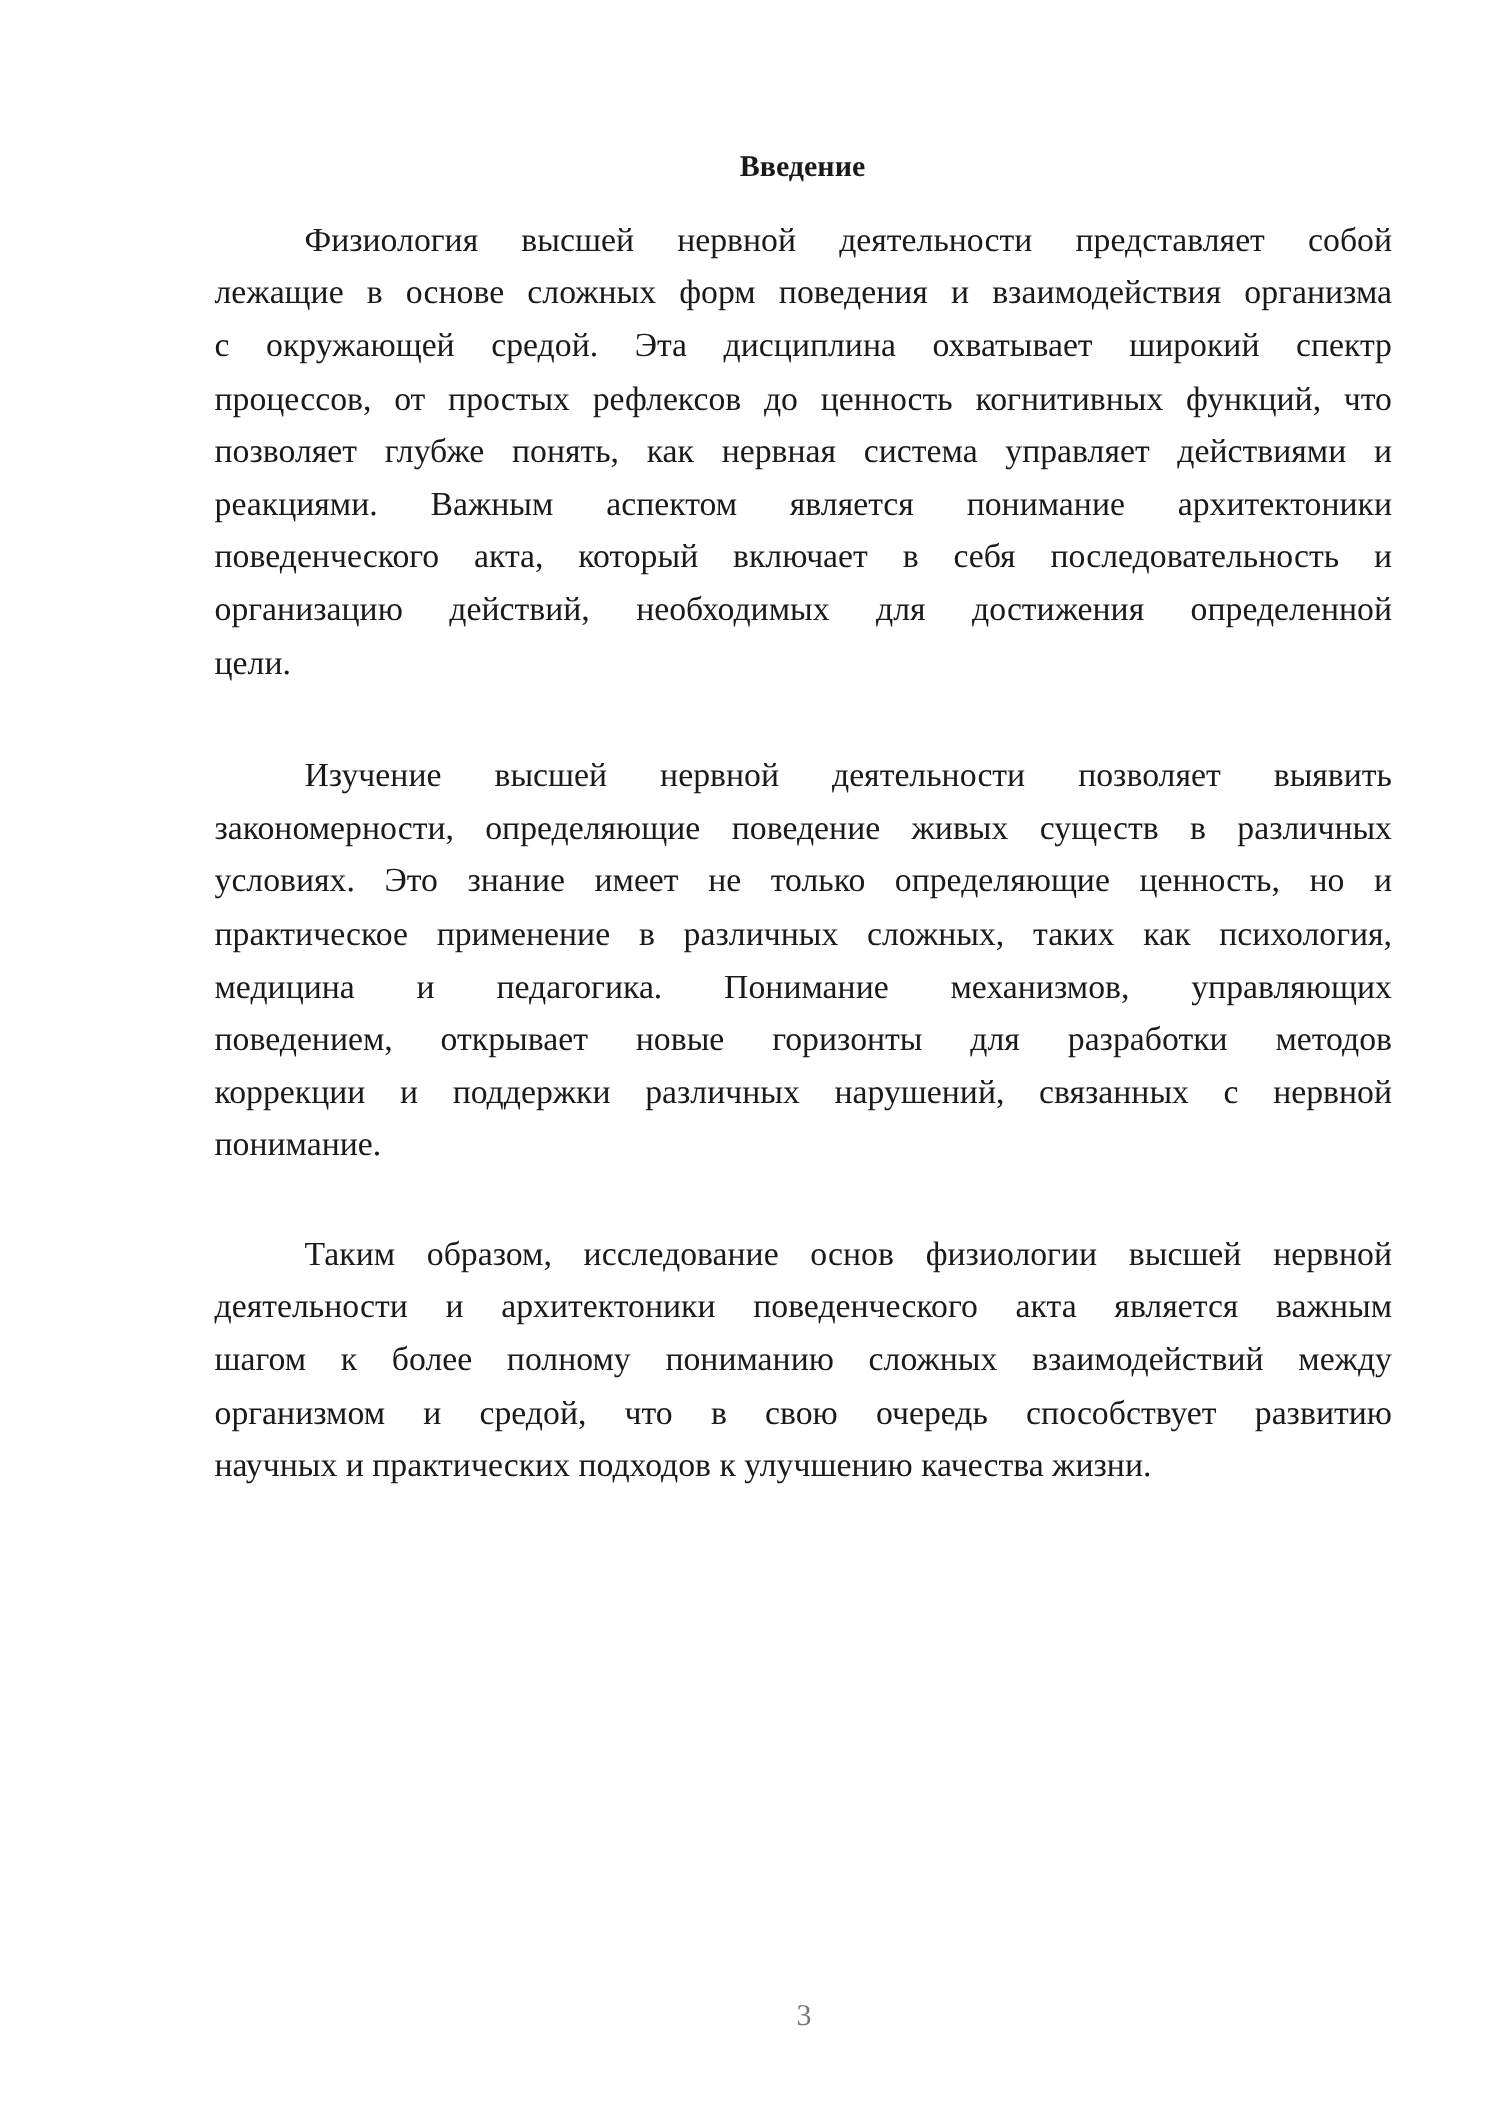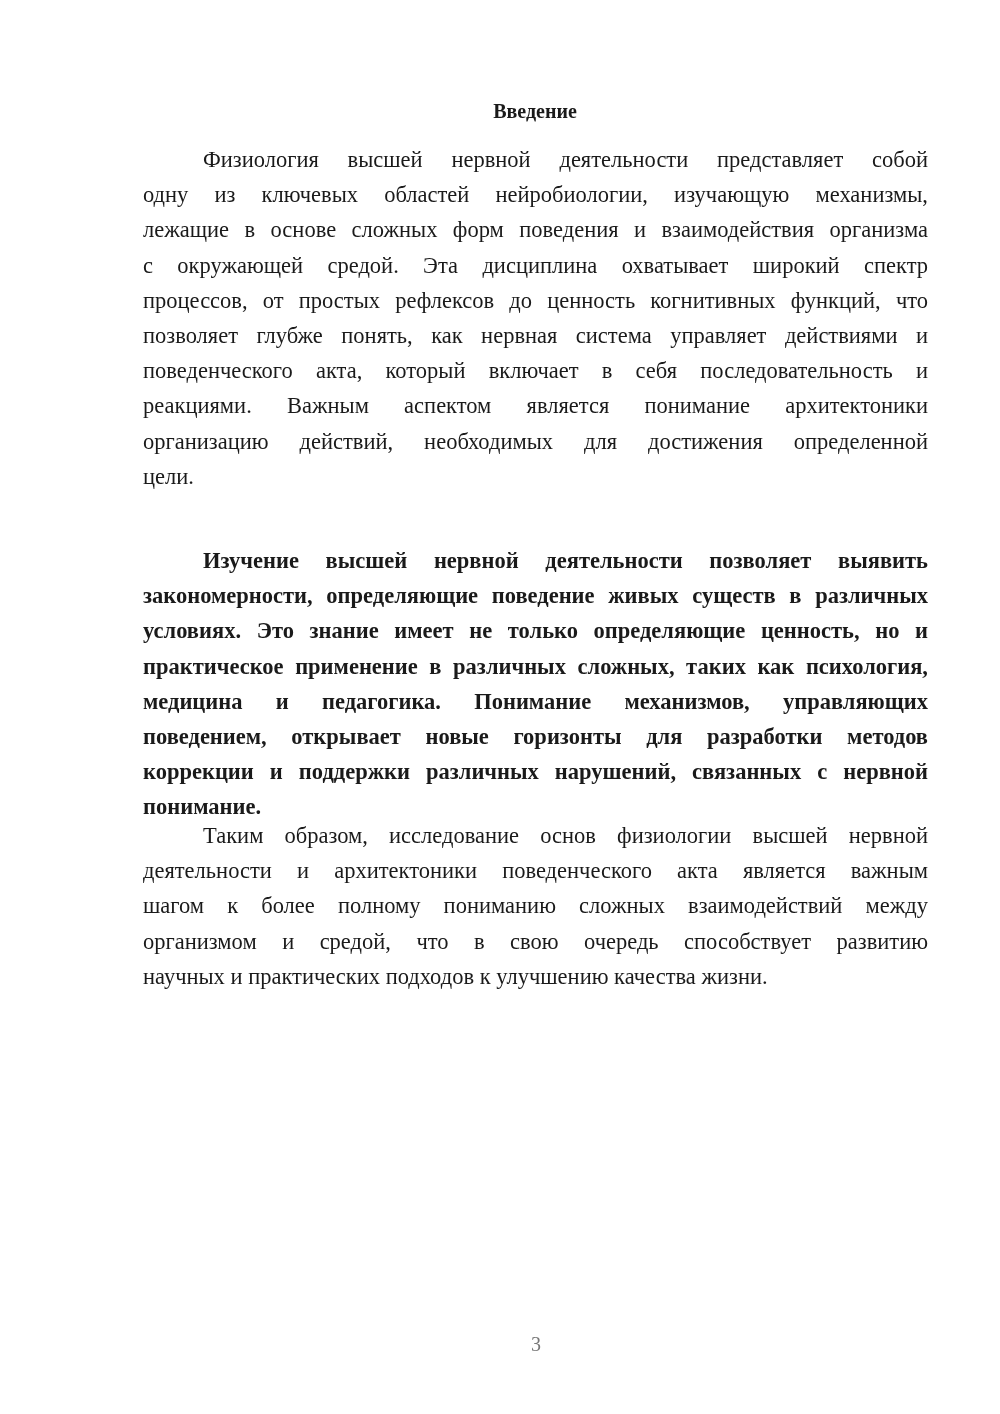--- a/index.html
+++ b/index.html
@@ -13,42 +13,41 @@
       font-weight: bold; font-size: 20px; line-height: 30px;
     }
     .para { position: absolute; left: 143px; width: 785px; }
     .line {
       display: block; height: 35.2px; line-height: 35.2px; font-size: 22.5px;
       text-align: justify; text-align-last: justify; white-space: nowrap;
     }
     .line.last { text-align-last: left; }
     .line.indent { padding-left: 60px; }
     .p1 { top: 142px; }
-    .p2 { top: 543px; font-weight: bold; }
+    .p2 { top: 499px; }
     .p3 { top: 818px; }
     .page-number {
       position: absolute; top: 1333px; left: 0; width: 1072px; text-align: center;
       font-size: 20px; color: #777; font-family: "Liberation Serif", serif;
     }
   </style>
 </head>
 <body>
 
 <div class="page">
   <div class="title">Введение</div>
 
   <div class="para p1">
     <span class="line indent">Физиология высшей нервной деятельности представляет собой</span>
-    <span class="line">одну из ключевых областей нейробиологии, изучающую механизмы,</span>
     <span class="line">лежащие в основе сложных форм поведения и взаимодействия организма</span>
     <span class="line">с окружающей средой. Эта дисциплина охватывает широкий спектр</span>
     <span class="line">процессов, от простых рефлексов до ценность когнитивных функций, что</span>
     <span class="line">позволяет глубже понять, как нервная система управляет действиями и</span>
+    <span class="line">реакциями. Важным аспектом является понимание архитектоники</span>
     <span class="line">поведенческого акта, который включает в себя последовательность и</span>
-    <span class="line">реакциями. Важным аспектом является понимание архитектоники</span>
     <span class="line">организацию действий, необходимых для достижения определенной</span>
     <span class="line last">цели.</span>
   </div>
 
   <div class="para p2">
     <span class="line indent">Изучение высшей нервной деятельности позволяет выявить</span>
     <span class="line">закономерности, определяющие поведение живых существ в различных</span>
     <span class="line">условиях. Это знание имеет не только определяющие ценность, но и</span>
     <span class="line">практическое применение в различных сложных, таких как психология,</span>
     <span class="line">медицина и педагогика. Понимание механизмов, управляющих</span>

